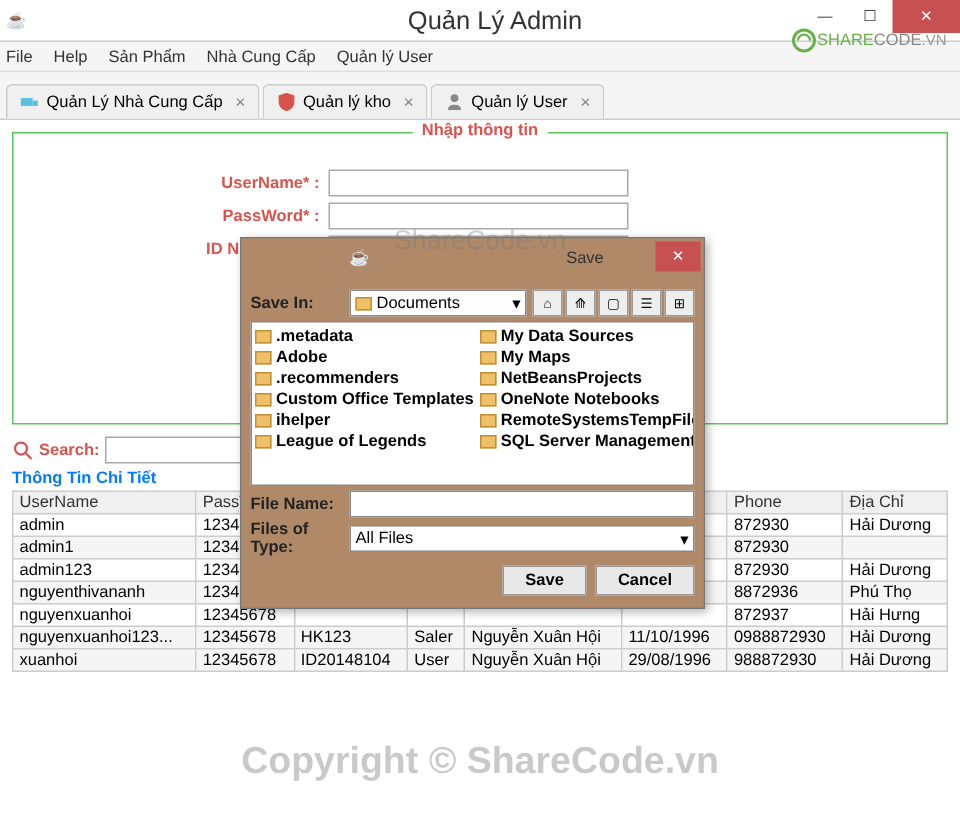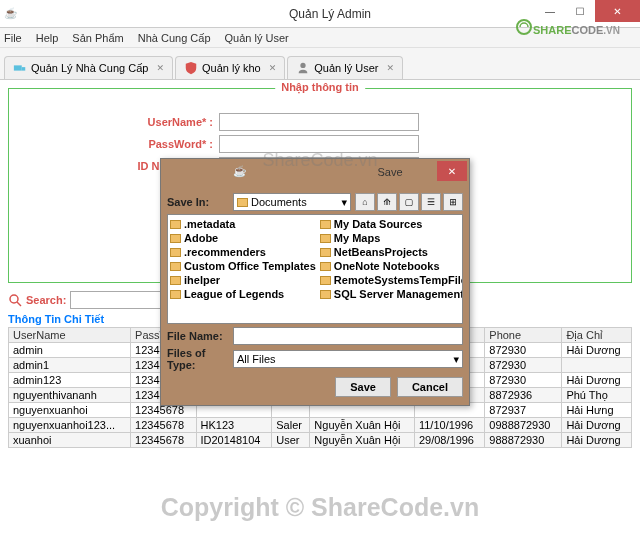--- a/index.html
+++ b/index.html
@@ -1,29 +1,29 @@
 <!DOCTYPE html>
 <html><head>
 <meta charset="utf-8">
 <style>
 * { box-sizing: border-box; margin: 0; padding: 0; font-family: Tahoma, sans-serif; font-size: 11px; }
 body { background: #f0f0f0; width: 640px; height: 542px; overflow: hidden; position: relative; }
 
 .window { width: 640px; height: 542px; background: #fff; display: flex; flex-direction: column; }
 .titlebar { height: 28px; background: #fff; border-bottom: 1px solid #ccc; display: flex; align-items: center; padding: 0 4px; position: relative; }
 .titlebar .java-icon { width: 14px; height: 14px; margin-right: 6px; }
-.titlebar .title { flex: 1; text-align: center; color: #333; font-size: 12px; }
+.titlebar .title { flex: 1; text-align: center; color: #333; font-size: 17px; }
 .win-controls { position: absolute; right: 0; top: 0; display: flex; }
 .win-controls div { width: 30px; height: 22px; display: flex; align-items: center; justify-content: center; font-size: 10px; color: #444; cursor: default; }
 .win-controls .close { background: #c75050; color: #fff; width: 45px; }
 
 .menubar { height: 20px; background: #f5f5f5; display: flex; align-items: center; padding: 0 4px; gap: 14px; border-bottom: 1px solid #e0e0e0; }
 .menubar span { color: #333; }
 
-.logo { position: absolute; right: 20px; top: 18px; display: flex; align-items: flex-end; font-size: 14px; font-weight: bold; }
+.logo { position: absolute; right: 9px; top: 18px; display: flex; align-items: center; font-size: 14px; font-weight: normal; }
 .logo .s { color: #6ab04c; } .logo .c { color: #888; } .logo .v { color: #999; font-size: 10px; }
 
 .tabbar { height: 32px; display: flex; align-items: flex-end; padding: 4px 4px 0 4px; gap: 2px; background: #f5f5f5; border-bottom: 1px solid #ccc; }
 .tab { padding: 4px 8px; background: #f0f0f0; border: 1px solid #ccc; border-bottom: none; border-radius: 4px 4px 0 0; display: flex; align-items: center; gap: 4px; }
 .tab svg { width: 14px; height: 14px; }
 .tab .close-x { margin-left: 4px; color: #888; font-size: 9px; }
 
 .content { flex: 1; padding: 8px; position: relative; }
 
 .fieldset { border: 1px solid #5ec45e; padding: 20px 10px 10px; position: relative; margin-bottom: 8px; height: 195px; }

